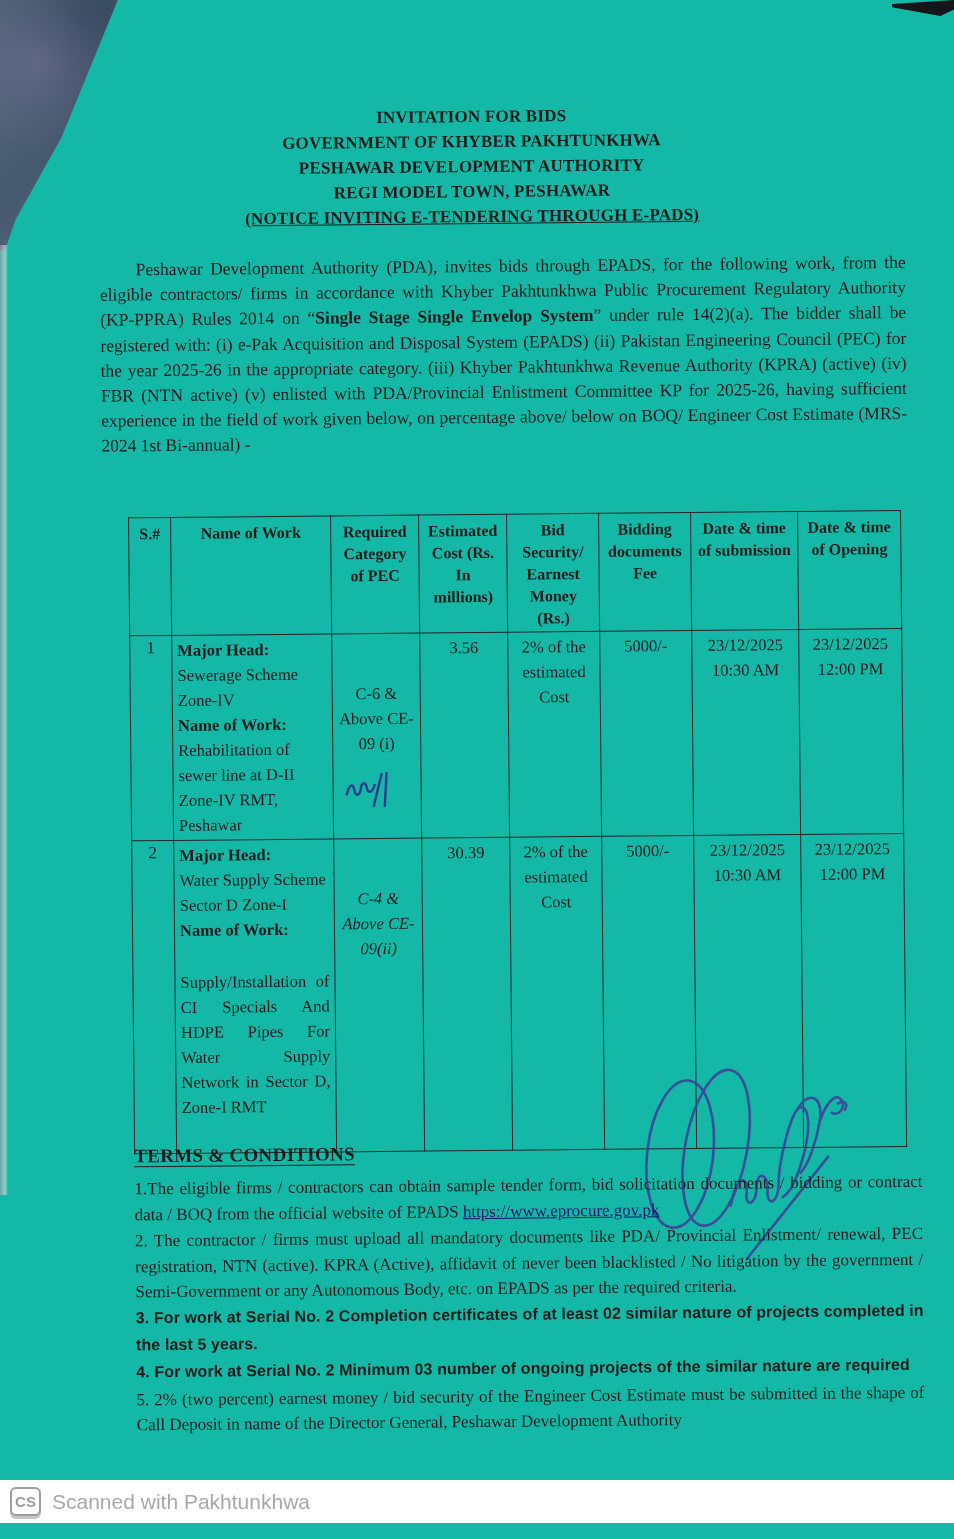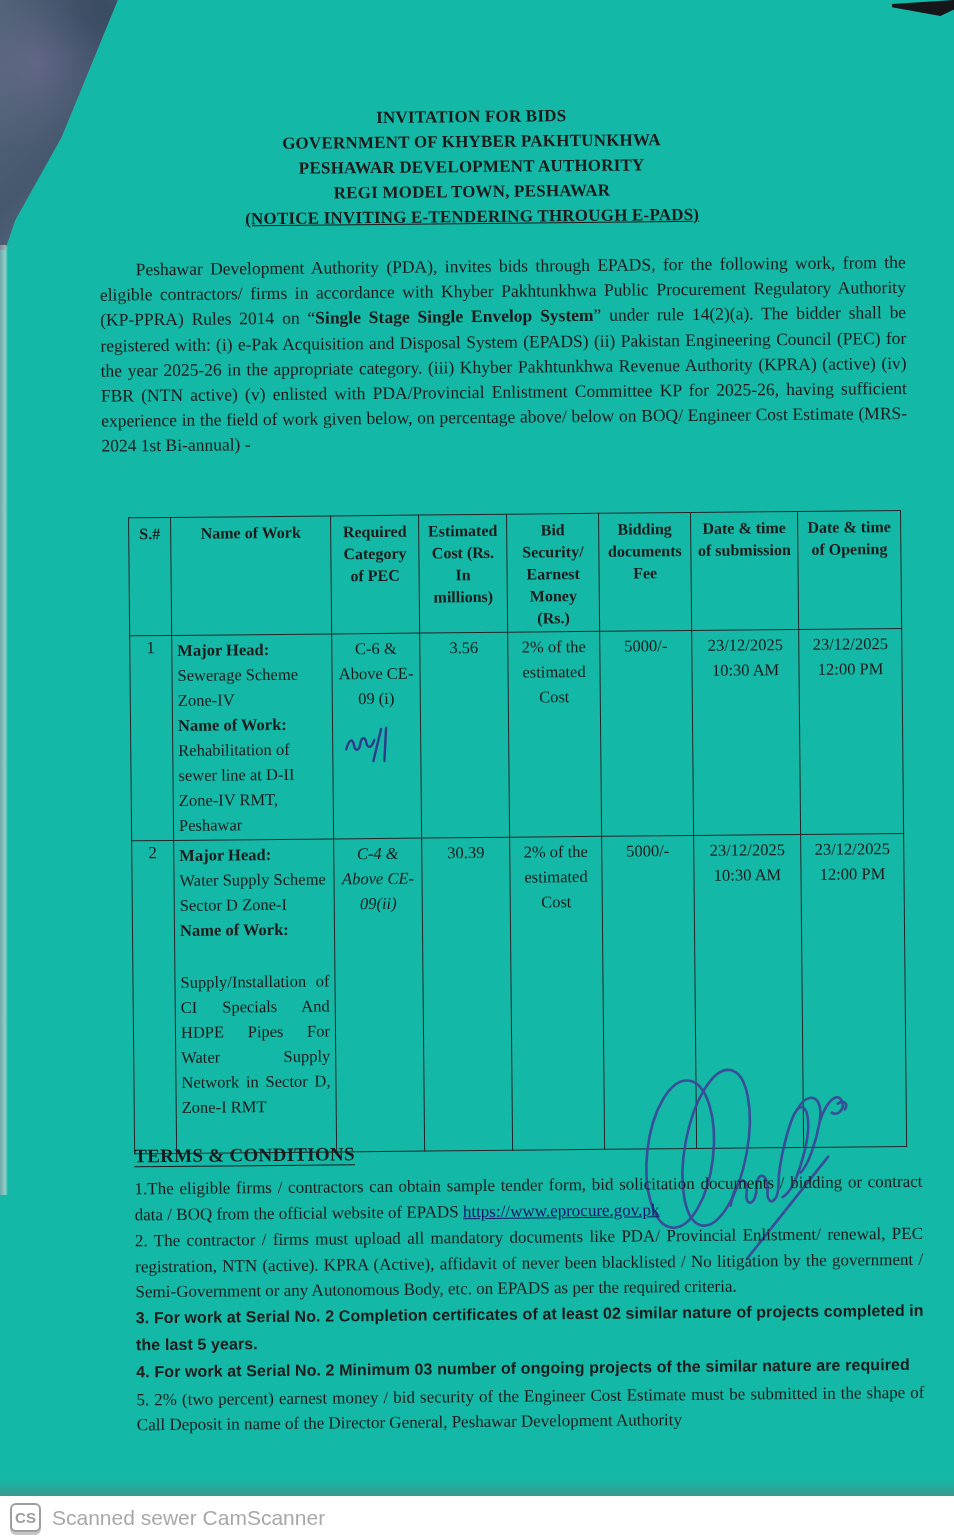--- a/index.html
+++ b/index.html
@@ -51,41 +51,41 @@
   table.bids th, table.bids td{ border:1.7px solid #26262a; padding:2px 5px; vertical-align:top; }
   table.bids th{ font-size:16px; line-height:22px; font-weight:bold; text-align:center; padding-top:5px; }
   col.c-sn{width:42px;} col.c-work{width:160px;} col.c-pec{width:88px;} col.c-cost{width:88px;}
   col.c-sec{width:92px;} col.c-fee{width:92px;} col.c-sub{width:107px;} col.c-open{width:103px;}
   tr.hdr{ height:110px; }
   tr.r1{ height:197px; } tr.r2{ height:313px; }
   td.sn{ vertical-align:middle; text-align:center; font-size:17px; }
   td.work{ line-height:25px; padding-left:7px; }
   .lbl{ font-weight:bold; }
   td.val{ text-align:center; padding-top:46px; line-height:25px; }
-  td.pec .pec-txt{ display:block; }
+  td.pec .pec-txt{ display:block;margin-top:45px; }
   tr.r2 td.pec{ font-style:italic; }
   .now-text.justify{ text-align:justify; margin-top:27px; }
   .hand-note{ display:block; margin:10px 0 0 2px; }
 
   
   .signature{ position:absolute; left:628px; top:1046px; pointer-events:none; }
 
   
   .terms{ position:absolute; top:1140px; left:130px; width:788px; font-size:17px; line-height:25.4px; }
   .terms h2{
     margin:0 0 8px 0; font-size:19px; letter-spacing:.3px;
     text-decoration:underline; text-underline-offset:4px;
   }
   .terms p{ margin:0 0 1px 0; text-align:justify; }
   .terms p.bold{ font-weight:bold; font-family:"Liberation Sans",sans-serif; font-size:16px; line-height:26.5px; letter-spacing:.1px;}
   .terms a{ color:#15156b; text-decoration:underline; }
 
   
   .footer{
-    position:absolute; bottom:0; left:0; width:100%; height:43px; background:#ffffff;
+    position:absolute; bottom:16px; left:0; width:100%; height:43px; background:#ffffff;
     display:flex; align-items:center; gap:11px; padding-left:10px; box-sizing:border-box;
     font-family:"Liberation Sans",sans-serif;
   }
   .cs-badge{
     width:27px; height:25px; border:2.5px solid #9d9d9d; border-radius:6px;
     color:#9d9d9d; font-weight:bold; font-size:15px; display:flex; align-items:center; justify-content:center;
     box-shadow:0 3px 0 #c6c6c6; background:#fff;
   }
   .footer .cam-text{ color:#a8a8a8; font-size:21px; }
 </style>
@@ -223,16 +223,16 @@
       <p class="bold">4. For work at Serial No. 2 Minimum 03 number of ongoing projects of the similar nature are required</p>
       <p>5. 2% (two percent) earnest money / bid security of the Engineer Cost Estimate must be submitted in the shape of Call Deposit in name of the Director General, Peshawar Development Authority</p>
     </div>
 
   </div>
 
   <div class="scan-shadow-bottom"></div>
 
   <div class="footer">
     <div class="cs-badge">CS</div>
-    <div class="cam-text">Scanned sewer CamScanner</div>
+    <div class="cam-text">Scanned with Pakhtunkhwa</div>
   </div>
 
 </div>
 
 </body></html>

